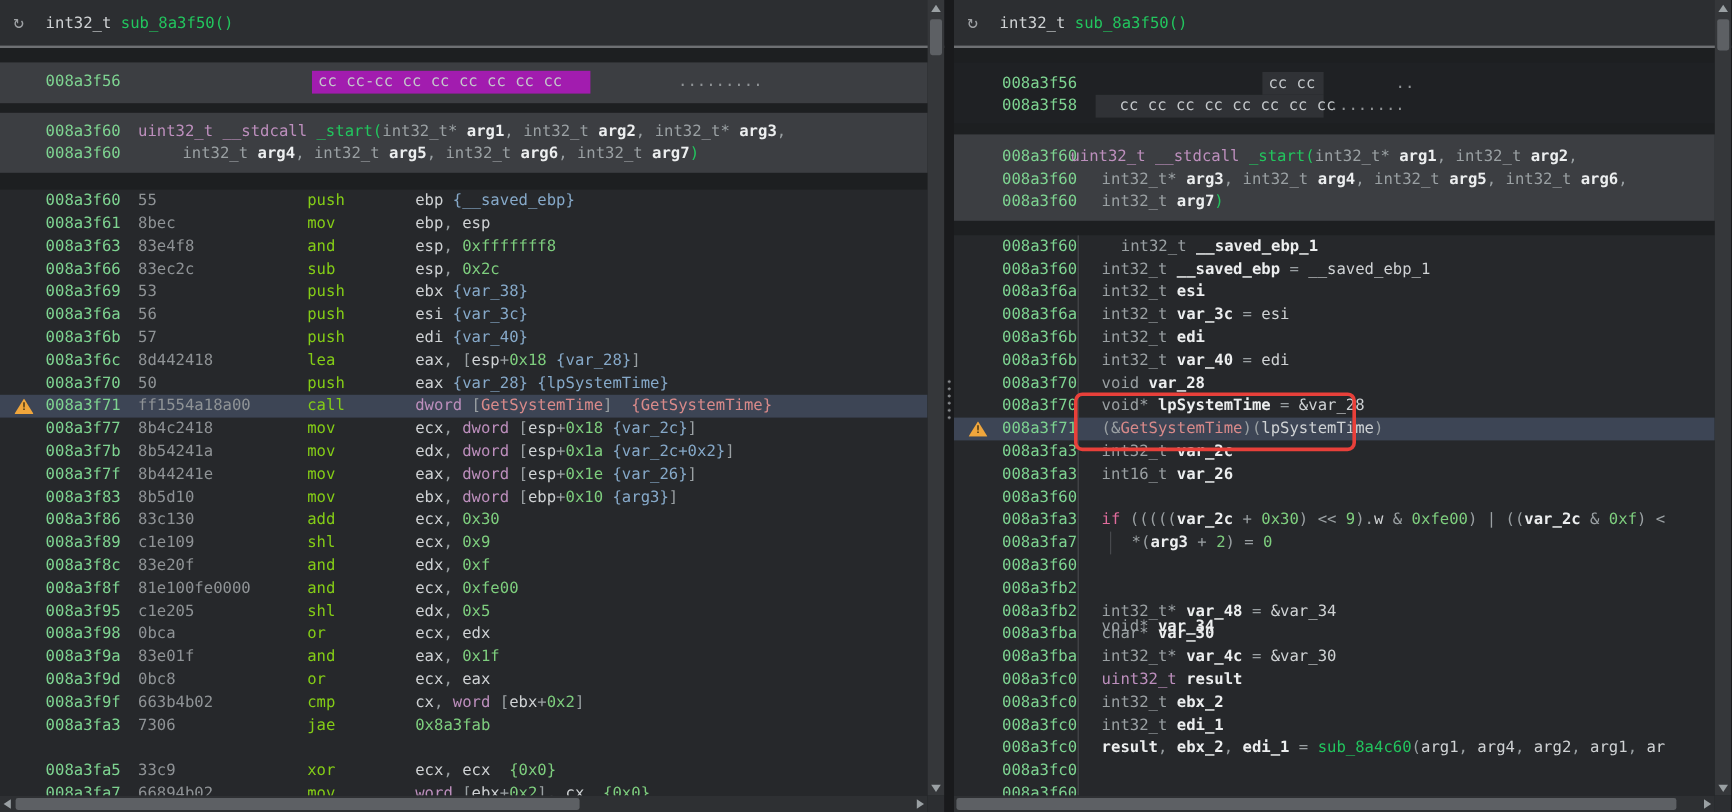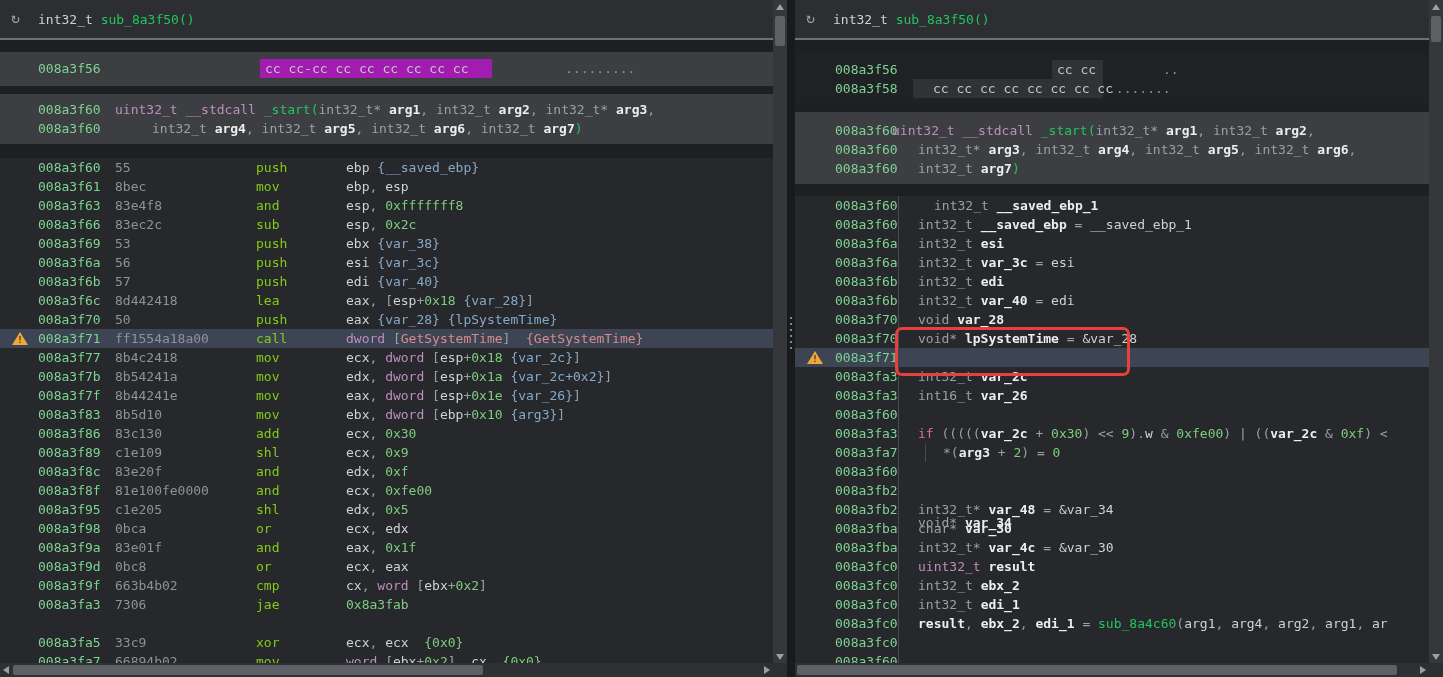--- a/index.html
+++ b/index.html
@@ -163,21 +163,21 @@
     <div class="sec r-bodysec" id="r-body">
       <div class="r-guide"></div>
     <div class="row"><span class="col r-addr">008a3f60</span><span class="col" style="left: 139px;"><span class="tk-typ2">int32_t </span><span class="tk-var">__saved_ebp_1</span></span></div>
         <div class="row"><span class="col r-addr">008a3f60</span><span class="col" style="left: 123px;"><span class="tk-typ2">int32_t </span><span class="tk-var">__saved_ebp</span><span class="tk-pun"> = </span><span class="tk-txt">__saved_ebp_1</span></span></div>
         <div class="row"><span class="col r-addr">008a3f6a</span><span class="col" style="left: 123px;"><span class="tk-typ2">int32_t </span><span class="tk-var">esi</span></span></div>
         <div class="row"><span class="col r-addr">008a3f6a</span><span class="col" style="left: 123px;"><span class="tk-typ2">int32_t </span><span class="tk-var">var_3c</span><span class="tk-pun"> = </span><span class="tk-txt">esi</span></span></div>
         <div class="row"><span class="col r-addr">008a3f6b</span><span class="col" style="left: 123px;"><span class="tk-typ2">int32_t </span><span class="tk-var">edi</span></span></div>
         <div class="row"><span class="col r-addr">008a3f6b</span><span class="col" style="left: 123px;"><span class="tk-typ2">int32_t </span><span class="tk-var">var_40</span><span class="tk-pun"> = </span><span class="tk-txt">edi</span></span></div>
         <div class="row"><span class="col r-addr">008a3f70</span><span class="col" style="left: 123px;"><span class="tk-typ2">void </span><span class="tk-var">var_28</span></span></div>
         <div class="row"><span class="col r-addr">008a3f70</span><span class="col" style="left: 123px; text-align: center;"><span class="tk-typ2">void* </span><span class="tk-var">lpSystemTime</span><span class="tk-pun"> = </span><span class="tk-txt">&amp;var_28</span></span></div>
-        <div class="row selected"><span class="warn"></span><span class="col r-addr">008a3f71</span></div>
+        <div class="row selected"><span class="warn"></span><span class="col r-addr">008a3f71</span><span class="col" style="left: 123px;"><span class="tk-pun">(</span><span class="tk-pun">&amp;</span><span class="tk-imp">GetSystemTime</span><span class="tk-pun">)(</span><span class="tk-txt">lpSystemTime</span><span class="tk-pun">)</span></span></div>
         <div class="row"><span class="col r-addr">008a3fa3</span><span class="col" style="left: 123px;"><span class="tk-typ2">int32_t </span><span class="tk-var">var_2c</span></span></div>
         <div class="row"><span class="col r-addr">008a3fa3</span><span class="col" style="left: 123px;"><span class="tk-typ2">int16_t </span><span class="tk-var">var_26</span></span></div>
         <div class="row"><span class="col r-addr">008a3f60</span><span class="col" style="left: 123px;"></span></div>
         <div class="row"><span class="col r-addr">008a3fa3</span><span class="col" style="left: 123px;"><span class="tk-kw">if </span><span class="tk-pun">(((((</span><span class="tk-var">var_2c</span><span class="tk-pun"> + </span><span class="tk-num">0x30</span><span class="tk-pun">) &lt;&lt; </span><span class="tk-num">9</span><span class="tk-pun">).</span><span class="tk-txt">w</span><span class="tk-pun"> &amp; </span><span class="tk-num">0xfe00</span><span class="tk-pun">) | ((</span><span class="tk-var">var_2c</span><span class="tk-pun"> &amp; </span><span class="tk-num">0xf</span><span class="tk-pun">) &lt;</span></span></div>
         <div class="row"><span class="col r-addr">008a3fa7</span><span class="subguide"></span><span class="col" style="left: 148px;"><span class="tk-pun">*(</span><span class="tk-var">arg3</span><span class="tk-pun"> + </span><span class="tk-num">2</span><span class="tk-pun">) = </span><span class="tk-num">0</span></span></div>
         <div class="row"><span class="col r-addr">008a3f60</span><span class="col" style="left: 123px;"></span></div>
         <div class="row"><span class="col r-addr">008a3fb2</span><span class="col" style="left: 123px; margin-top: 32px;"><span class="tk-typ2">void* </span><span class="tk-var">var_34</span></span></div>
         <div class="row"><span class="col r-addr">008a3fb2</span><span class="col" style="left: 123px;"><span class="tk-typ2">int32_t* </span><span class="tk-var">var_48</span><span class="tk-pun"> = </span><span class="tk-txt">&amp;var_34</span></span></div>
         <div class="row"><span class="col r-addr">008a3fba</span><span class="col" style="left: 123px;"><span class="tk-typ2">char* </span><span class="tk-var">var_30</span></span></div>
         <div class="row"><span class="col r-addr">008a3fba</span><span class="col" style="left: 123px;"><span class="tk-typ2">int32_t* </span><span class="tk-var">var_4c</span><span class="tk-pun"> = </span><span class="tk-txt">&amp;var_30</span></span></div>

